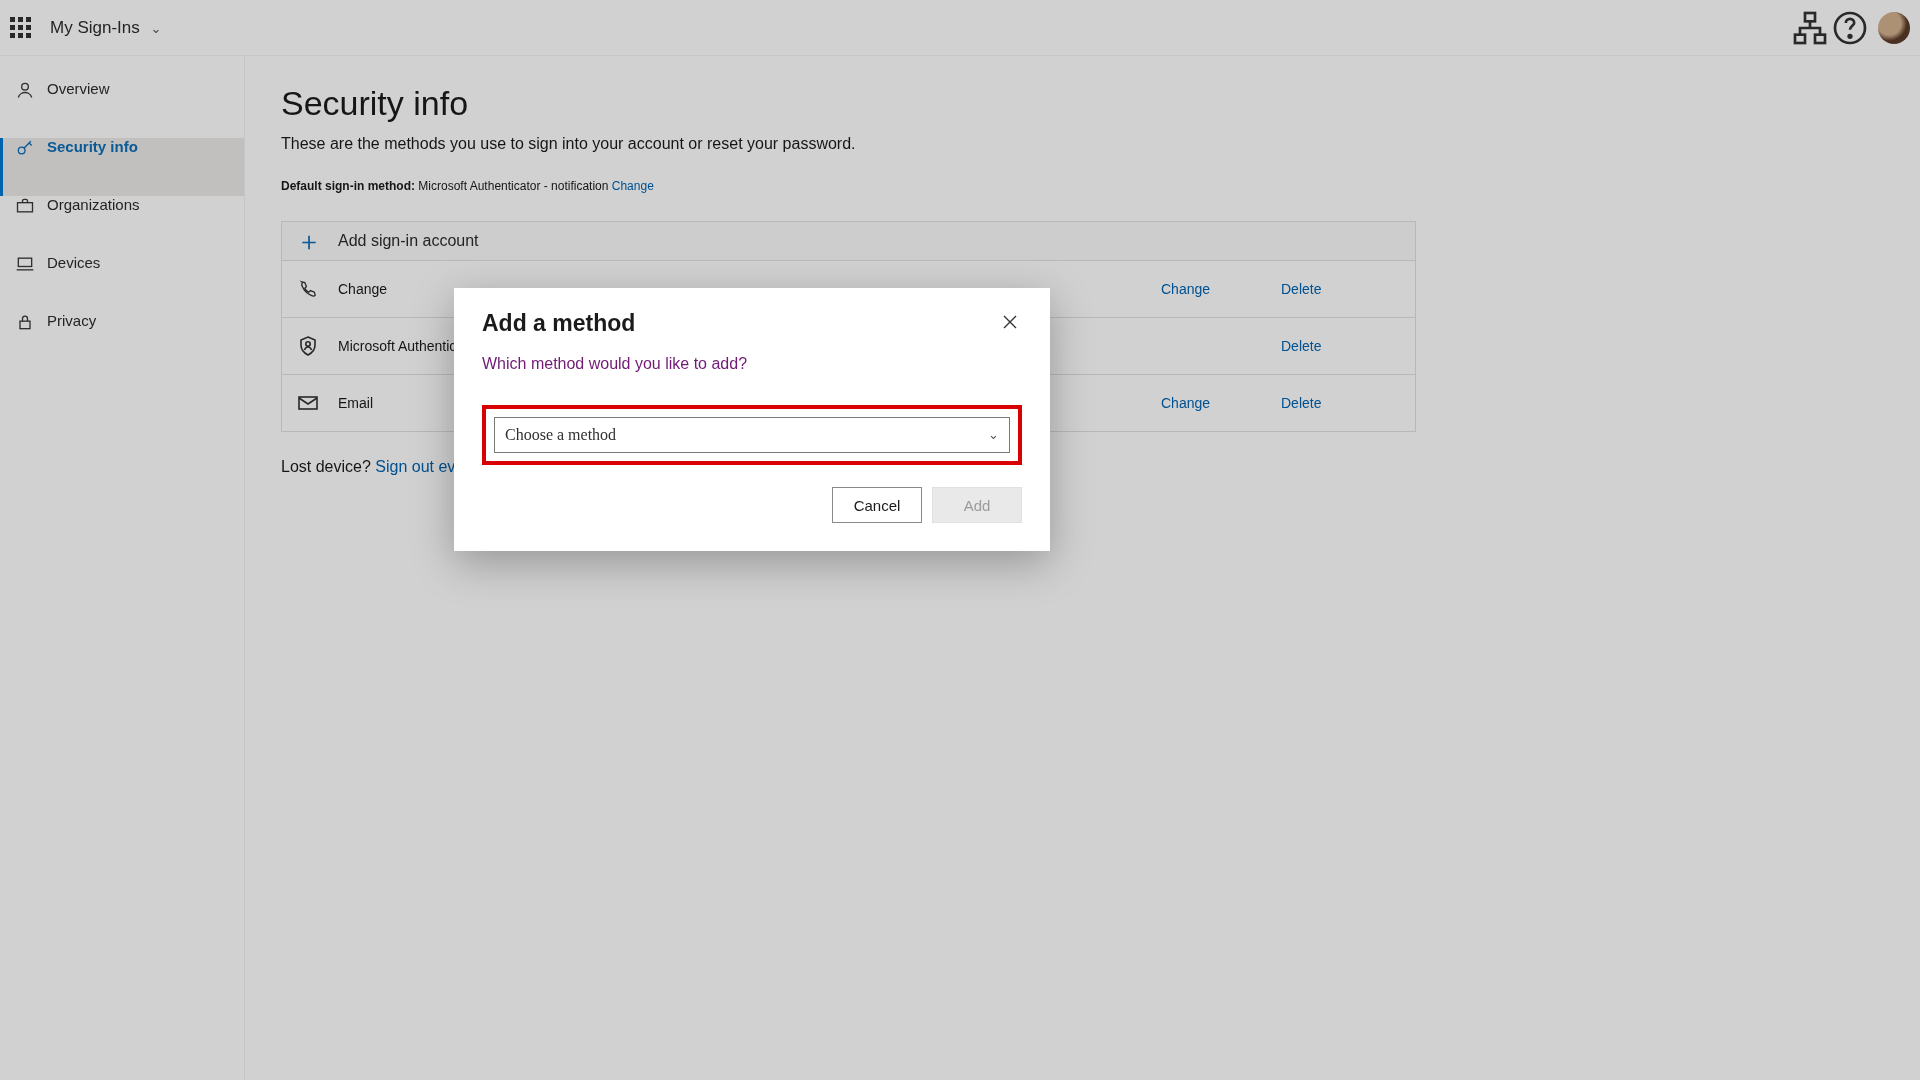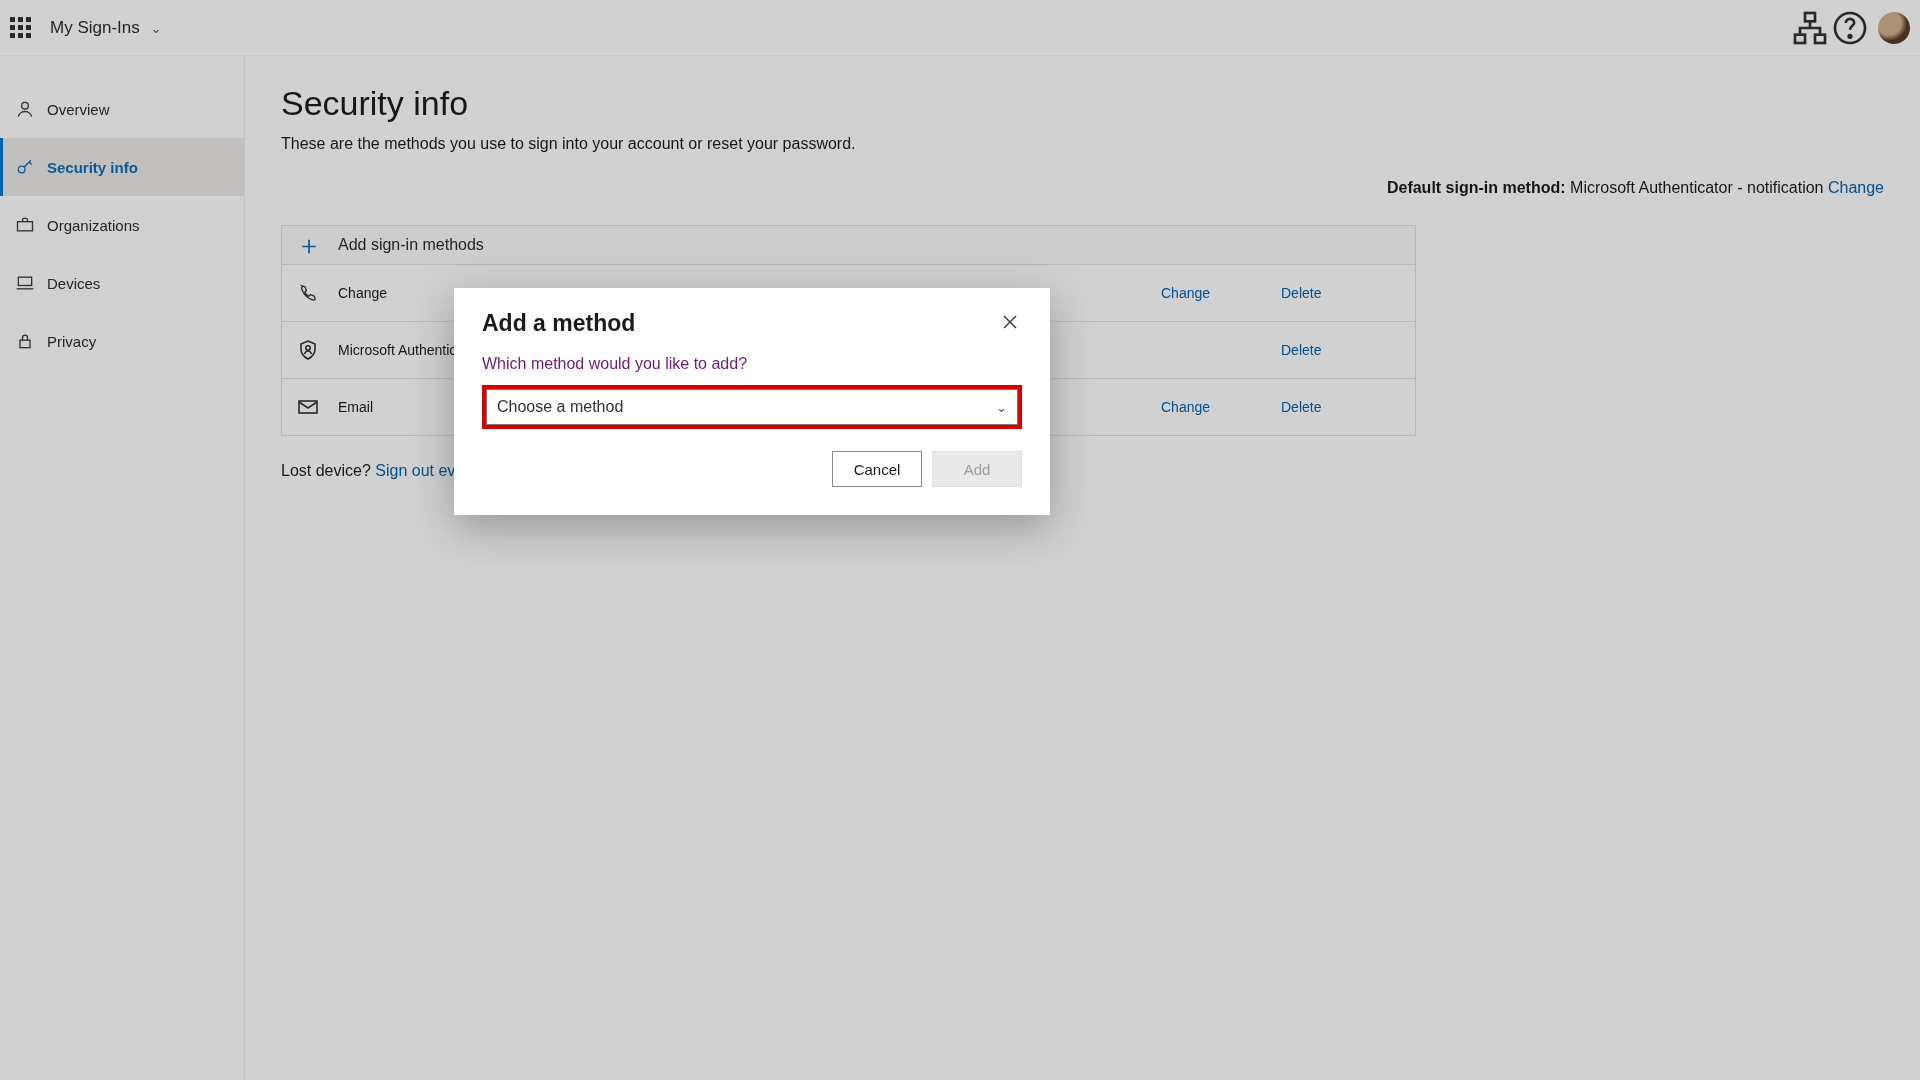--- a/index.html
+++ b/index.html
@@ -50,41 +50,41 @@
 
   
   .shell { display:flex; height: calc(100% - 56px); }
   .sidebar {
     width: 245px;
     border-right: 1px solid #f1f1f1;
     padding-top: 24px;
   }
   .sidebar-item {
     height: 58px;
-    display:flex; align-items:center;
+    display:flex; align-items:flex-start;
     padding-left: 12px;
     font-size: 15px;
     color:#2d2d2d;
     cursor:pointer;
     gap: 12px;
     border-left: 3px solid transparent;
   }
   .sidebar-item.active {
     background:#edebe9;
     border-left: 3px solid #0078d4;
     color:#0b6eb8;
     font-weight:600;
   }
   .sidebar-item .icon { width:20px; height:20px; display:flex; align-items:center; justify-content:center; color:#3b3b3b; }
   .sidebar-item.active .icon { color:#0b6eb8; }
 
   .content { flex:1; padding: 28px 36px; }
   .page-title { font-size: 34px; font-weight: 350; margin: 0 0 12px 0; }
   .page-desc { font-size: 16px; color:#1b1b1b; margin-bottom: 26px; }
-  .default-line { font-size: 16px; margin-bottom: 28px; text-align: right; }
+  .default-line { font-size: 12px; margin-bottom: 28px; }
   .default-line b { font-weight:700; }
   .link { color: var(--ms-link); cursor:pointer; }
 
   .methods { width: 1135px; border:1px solid var(--ms-border);}
   .methods .add-row {
     display:flex; align-items:center; gap: 16px;
     padding: 6px 14px;
     border-bottom:1px solid var(--ms-border);
     font-size:16px; color:#2d2d2d; cursor:pointer;
     background:#fafafa;
@@ -119,23 +119,24 @@
     background:#fff;
     box-shadow: 0 12px 40px rgba(0,0,0,.28);
     padding: 22px 28px 28px 28px;
   }
   .dialog-header { display:flex; align-items:flex-start; }
   .dialog-title { font-size: 23px; font-weight:600; flex:1; }
   .close { width:24px; height:24px; cursor:pointer; color:#333; }
   .dialog-sub { margin-top: 18px; font-size:16px; color:#701a75; }
 
   .combo-wrap {
-    margin-top: 12px;
+    margin-top: 32px;
     border: 4px solid var(--highlight-red);
-    padding: 0;
+    padding: 8px;
+    font-family: Liberation Serif, serif;
   }
   .combo {
     height: 36px;
     border:1px solid #7a7a7a;
     display:flex; align-items:center;
     padding: 0 10px;
     font-size:16px; color:#323130;
     cursor:pointer;
     justify-content: space-between;
   }
@@ -246,21 +247,21 @@
       <b>Default sign-in method:</b>
       <span> </span>
       <span>Microsoft Authenticator - notification</span>
       <span> </span>
       <span class="link">Change</span>
     </div>
 
     <div class="methods">
       <div class="add-row">
         <span class="plus">＋</span>
-        <span>Add sign-in methods</span>
+        <span>Add sign-in account</span>
       </div>
 
       <div class="row">
         <div class="label">
           <span class="icon">
             <svg viewBox="0 0 24 24" fill="none" stroke="currentColor" stroke-width="1.6">
                 <path d="M5 4l4 1 2 5-2 2a12 12 0 0 0 5 5l2-2 5 2 1 4c-1 1-3 1-5 0-5-2-9-6-11-11-1-2-1-4 0-5z" transform="scale(0.8) translate(2 2)"></path>
               </svg>
           </span>
           <span>Change</span>

